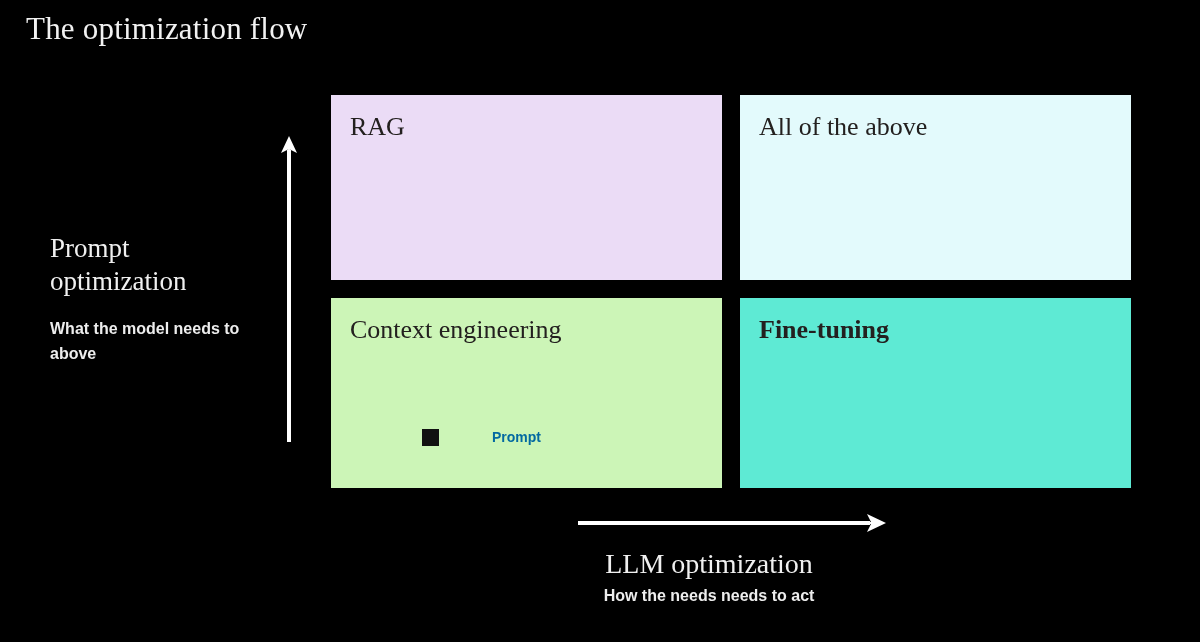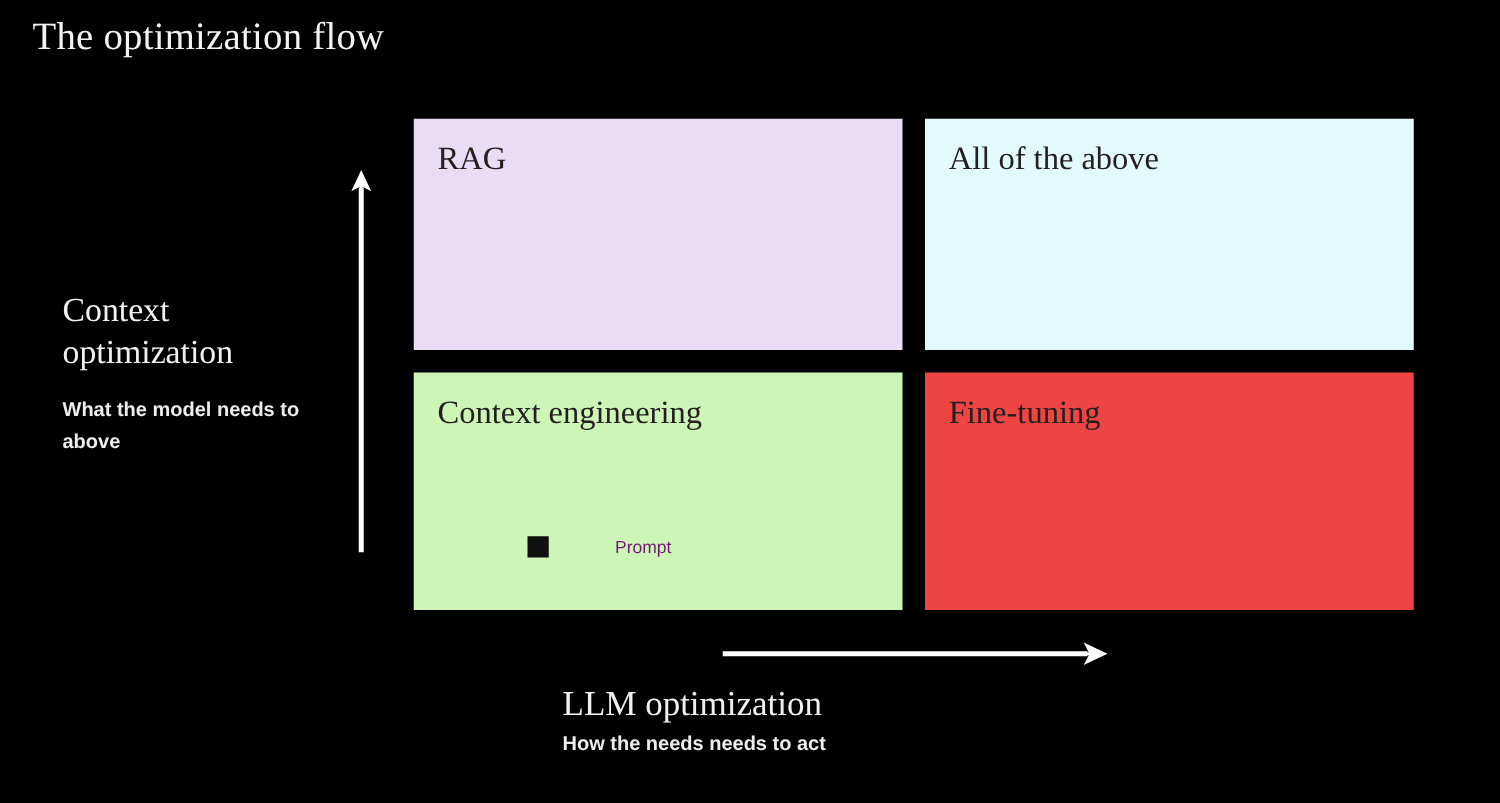--- a/index.html
+++ b/index.html
@@ -77,22 +77,22 @@
   }
   .legend-swatch {
     width: 17px;
     height: 17px;
     background: #111111;
     display: block;
   }
   .legend-text {
     font-family: "Liberation Sans", sans-serif;
     font-size: 14px;
-    font-weight: 400;
-    color: #701a75;
+    font-weight: 700;
+    color: #0369a1;
     line-height: 17px;
     white-space: nowrap;
     padding-left: 44px;
   }
 
   
   .y-axis {
     position: absolute;
     left: 281px;
     top: 136px;
@@ -127,24 +127,24 @@
     position: absolute;
     left: 578px;
     top: 513px;
     width: 308px;
     height: 20px;
   }
   .x-axis svg { display: block; }
 
   .x-axis-group {
     position: absolute;
-    left: 450px;
+    left: 426px;
     top: 546px;
     width: 566px;
-    text-align: left;
+    text-align: center;
   }
   .x-axis-group .axis-title {
     font-size: 28px;
     line-height: 35px;
   }
   .x-axis-group .axis-sub {
     margin-top: 4px;
     font-size: 16px;
     line-height: 22px;
   }
@@ -168,35 +168,35 @@
 
     <div class="quad col-left row-bottom" style="background:#CCF5B7;">
       <div class="quad-label">Context engineering</div>
 
       <div class="legend-chip">
         <span class="legend-swatch" style="background: rgb(17, 17, 17);"></span>
         <span class="legend-text">Prompt</span>
       </div>
     </div>
 
-    <div class="quad col-right row-bottom" style="background:#ef4444;">
+    <div class="quad col-right row-bottom" style="background:#5eead4;font-weight:bold;">
       <div class="quad-label">Fine-tuning</div>
     </div>
 
   </div>
 
   <div class="y-axis">
     <svg width="16" height="306" viewBox="0 0 16 306" aria-hidden="true">
       <rect x="6" y="14" width="4" height="292" fill="#ffffff"></rect>
       <path d="M8 0 L16 17 L8.9 13.4 L8.9 22 L7.1 22 L7.1 13.4 L0 17 Z" fill="#ffffff"></path>
     </svg>
   </div>
 
   <div class="y-axis-group">
-    <div class="axis-title">Context optimization</div>
+    <div class="axis-title">Prompt optimization</div>
     <div class="axis-sub">What the model needs to above</div>
   </div>
 
   <div class="x-axis">
     <svg width="308" height="20" viewBox="0 0 308 20" aria-hidden="true">
       <rect x="0" y="8" width="292" height="4" fill="#ffffff"></rect>
       <path d="M308 10 L289 19 L293 11.1 L284 11.1 L284 8.9 L293 8.9 L289 1 Z" fill="#ffffff"></path>
     </svg>
   </div>
 

